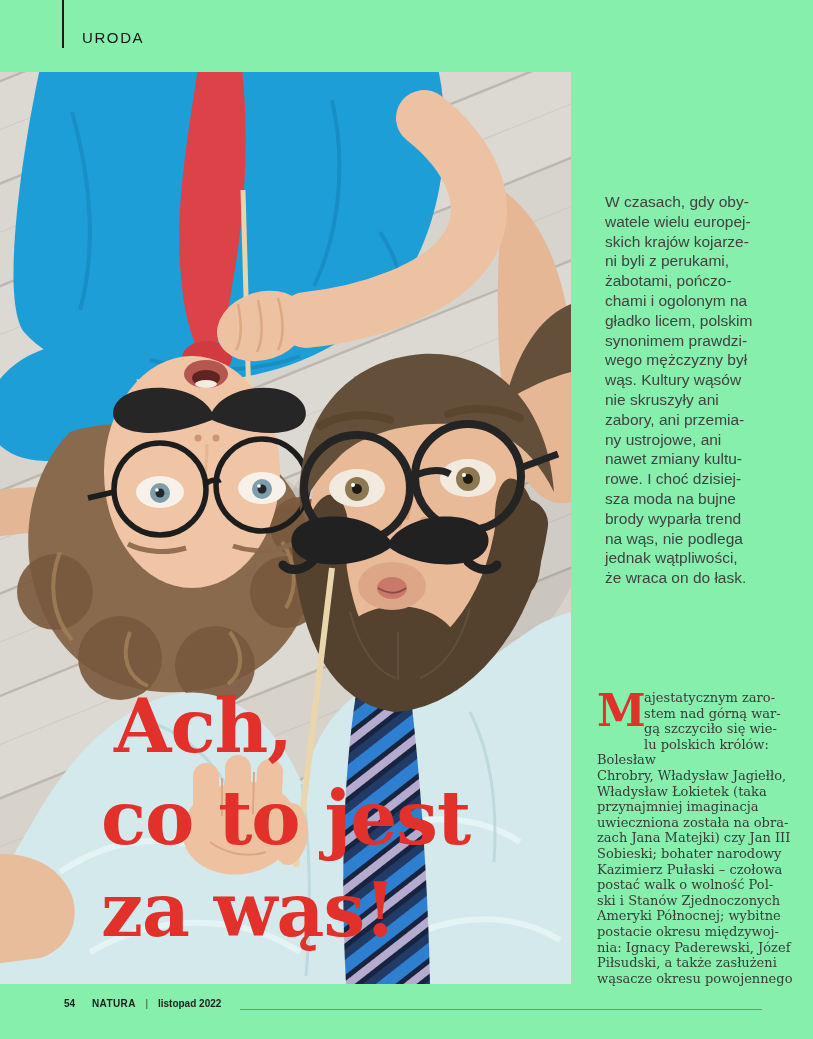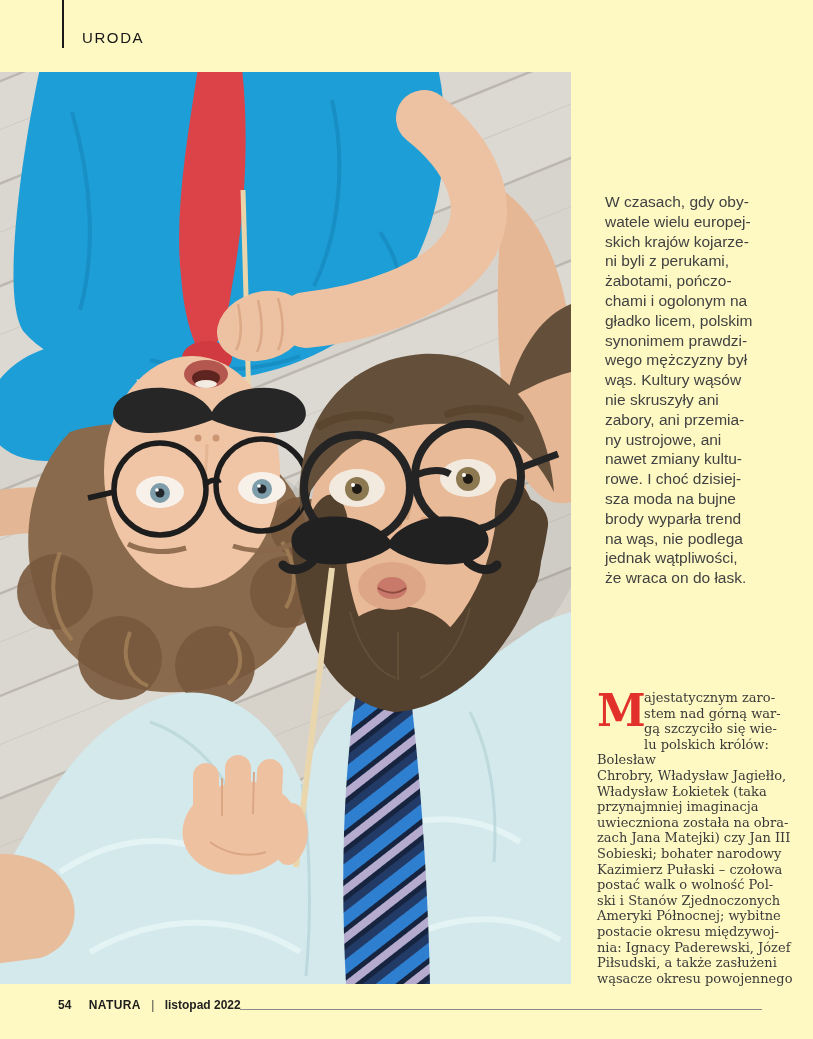--- a/index.html
+++ b/index.html
@@ -3,21 +3,21 @@
 <meta charset="utf-8">
 <style>
   :root{
     --accent-red:#e2302a;
     --text-dark:#3f3f3f;
     --rule-gray:#8a8a8a;
   }
   html,body{margin:0;padding:0;background:#e9e9e9;}
   .page{
     position:relative;width:813px;height:1039px;margin:0 auto;
-    background:#fef9c3;overflow:hidden;
+    background:#86efac;overflow:hidden;
     font-family:"Liberation Sans",sans-serif;
   }
   .section-rule{position:absolute;left:62px;top:0;width:2px;height:48px;background:#1a1a1a;}
   .section-label{
     position:absolute;left:82px;top:29px;font-size:15px;letter-spacing:1.6px;
     color:#161616;font-weight:400;
   }
   .photo{position:absolute;left:0;top:72px;width:571px;height:912px;overflow:hidden;}
   .photo svg{display:block;width:571px;height:912px;}
   .headline{
@@ -35,21 +35,21 @@
     position:absolute;left:597px;top:690px;width:204px;
     font-family:"DejaVu Serif","Liberation Serif",serif;
     font-size:13px;line-height:15.6px;color:#3a3a3a;
   }
   .dropcap{
     float:left;width:47px;height:48px;
     font-family:"DejaVu Serif","Liberation Serif",serif;
     font-weight:700;font-size:44px;line-height:42px;color:var(--accent-red);
   }
   .body-text{white-space:pre-line;text-align:center;}
-  .footer{position:absolute;left:58px;top:998px;font-size:12px;color:#1d1d1d;}
+  .footer{position:absolute;left:64px;top:998px;font-size:10px;color:#1d1d1d;}
   .footer span{display:inline-block;}
   .page-num{font-weight:700;}
   .brand{margin-left:14px;font-weight:700;letter-spacing:0.4px;}
   .sep{margin-left:7px;color:#444;}
   .issue{margin-left:7px;font-weight:700;color:#222;}
   .footer-rule{position:absolute;left:240px;top:1009px;width:522px;height:1px;background:var(--rule-gray);}
 </style>
 </head>
 <body>
 
@@ -269,20 +269,23 @@
         </g>
         <g stroke="#d9a480" stroke-width="2" fill="none" opacity="0.9">
           <path d="M 222,706 L 222,744"></path>
             <path d="M 254,700 L 253,742"></path>
           <path d="M 210,770 C 226,782 248,786 266,780"></path>
         </g>
       </g>
     </svg>
   </div>
 
+  <div class="headline">Ach,
+co to jest
+za wąs!</div>
 
   <p class="intro">W czasach, gdy oby-
 watele wielu europej-
 skich krajów kojarze-
 ni byli z perukami,
 żabotami, pończo-
 chami i ogolonym na
 gładko licem, polskim
 synonimem prawdzi-
 wego mężczyzny był

